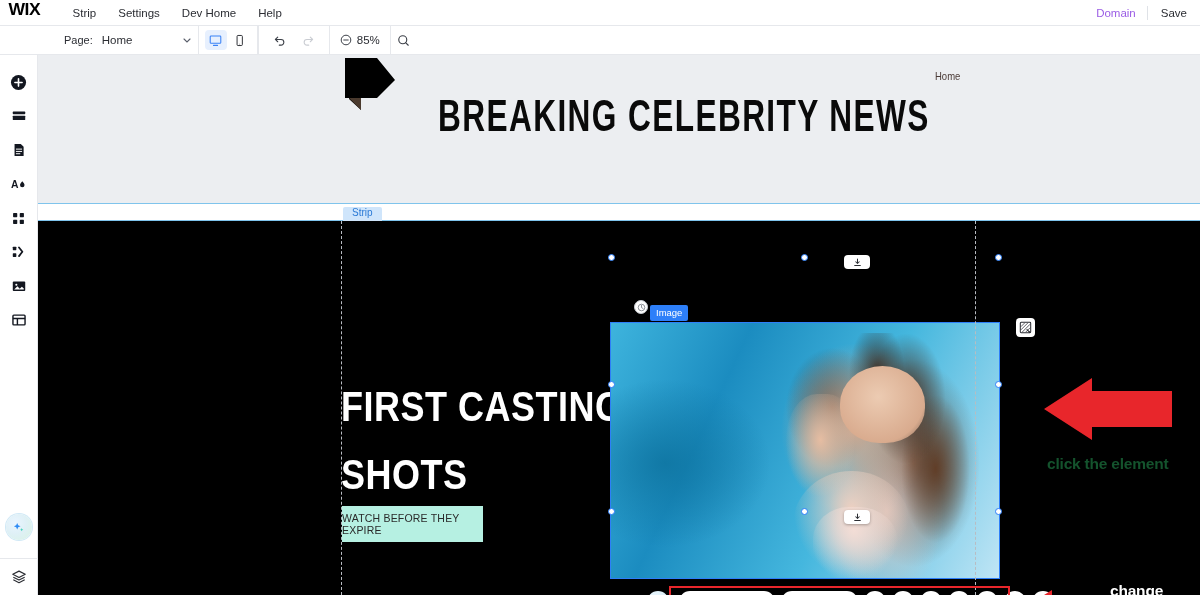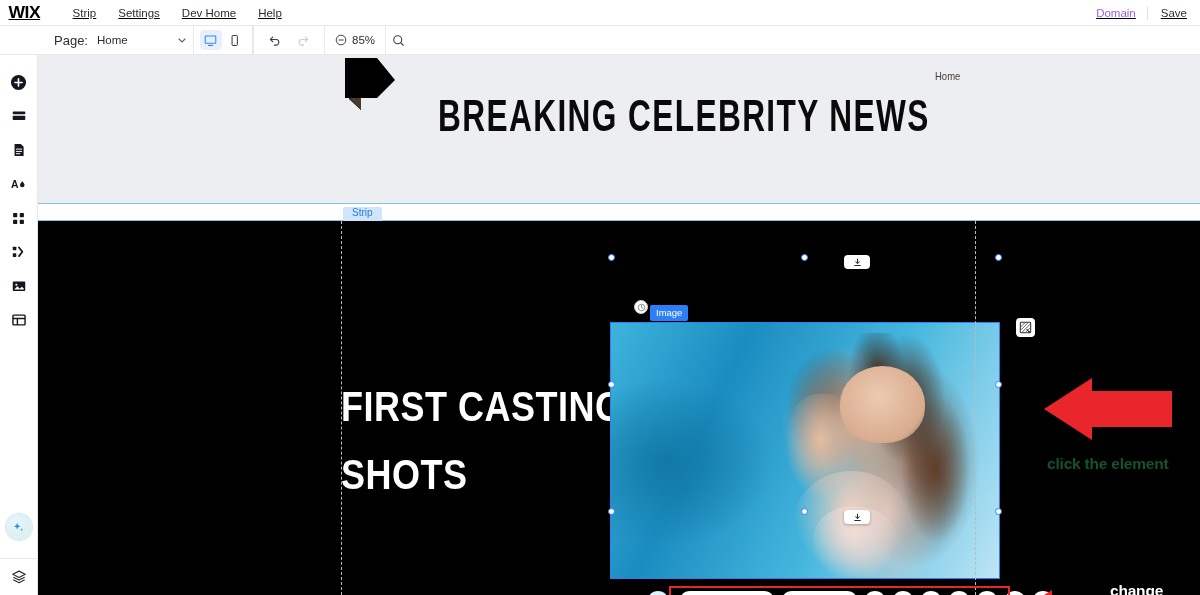--- a/index.html
+++ b/index.html
@@ -8,21 +8,21 @@
     overflow: hidden;
     font-family: "Liberation Sans", sans-serif;
     background: #ffffff;
   }
   .app { position: relative; width: 1200px; height: 595px; background:#fff; }
 
   
   .topbar {
     position: absolute; top:0; left:0; width:1200px; height:26px;
     background:#fff; border-bottom:1px solid #e6e8ec;
-    display:flex; align-items:center;text-decoration:underline;
+    display:flex; 
   }
   .wix-logo {
     font-family:"Liberation Sans", sans-serif;
     font-weight:700; font-size:17px; letter-spacing:-0.5px;
     color:#000; margin-left:9px; margin-right:22px;
     transform: scaleX(1.03);
   }
   .menu-item {
     font-size:11.5px; color:#2b2d33; padding:0 11px; cursor:pointer;
     line-height:26px;
@@ -31,21 +31,21 @@
   .upgrade-link { font-size:11.5px; color:#9b5de5; padding:0 11px; cursor:pointer; }
   .topbar-sep { width:1px; height:14px; background:#dfe2e7; }
   .save-link { font-size:11.5px; color:#2b2d33; padding:0 13px; cursor:pointer; }
 
   
   .toolbar2 {
     position:absolute; top:26px; left:0; width:1200px; height:29px;
     background:#fff; border-bottom:1px solid #e6e8ec;
     display:flex; align-items:center;
   }
-  .page-label { font-size:13px; color:#2b2d33; margin-left:10px;padding-left:44px; }
+  .page-label { font-size:11px; color:#2b2d33; margin-left:20px;padding-left:44px; }
   .page-select {
     display:flex; align-items:center; margin-left:9px; width:96px;
     font-size:11.5px; color:#2b2d33; cursor:pointer;
   }
   .page-select .chev { margin-left:auto; margin-right:6px; color:#5a5f6b; }
   .tb-divider { width:1px; height:28px; background:#e6e8ec; }
   .device-group { display:flex; align-items:center; padding:0 6px; gap:2px; }
   .dev-btn {
     width:22px; height:20px; border-radius:4px;
     display:flex; align-items:center; justify-content:center; cursor:pointer;
@@ -468,20 +468,21 @@
           <path d="M5 3.2v6.2M2 6.2c0 2 1.4 3.2 3 3.2s3-1.2 3-3.2M3 5h4" stroke="#18474a" stroke-width="1" fill="none" stroke-linecap="round"></path>
         </svg>
       </span>
       <span>Raw</span>
     </div>
     <div class="section-tag">Se</div>
 
     <div class="hero">
       <div class="hero-title">FIRST CASTING
 SHOTS</div>
+      <div class="hero-cta">WATCH BEFORE THEY EXPIRE</div>
 
       <div class="img-el">
         <div class="img-photo">
           <div class="img-hair"></div>
           <div class="img-arm"></div>
           <div class="img-shoulder"></div>
           <div class="img-face"></div>
           <div class="img-top"></div>
         </div>
       </div>

